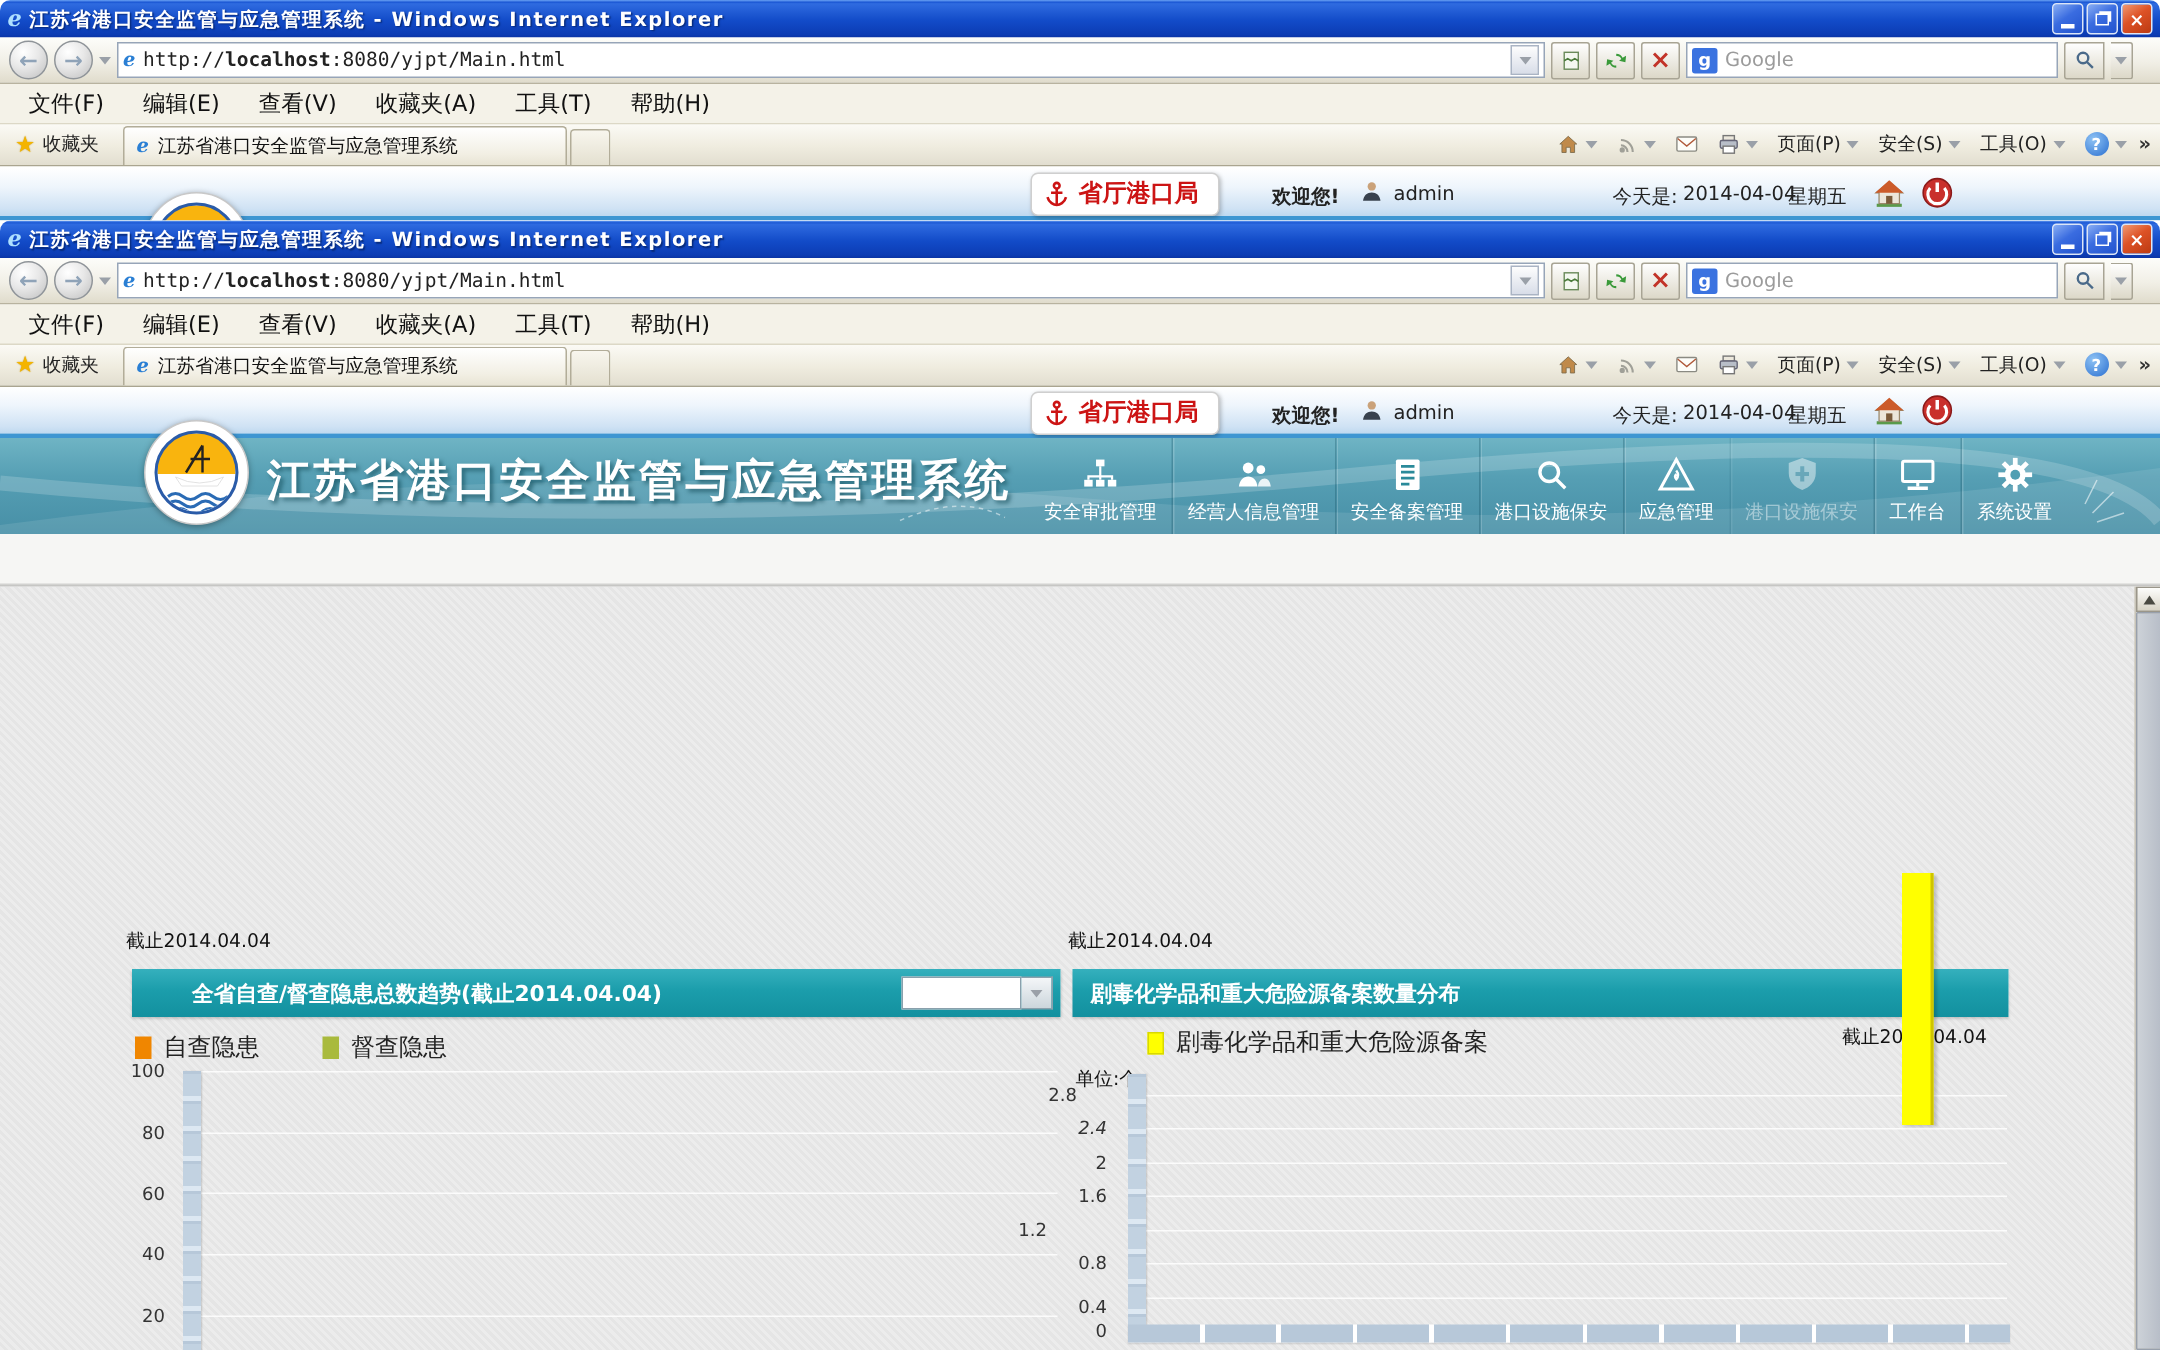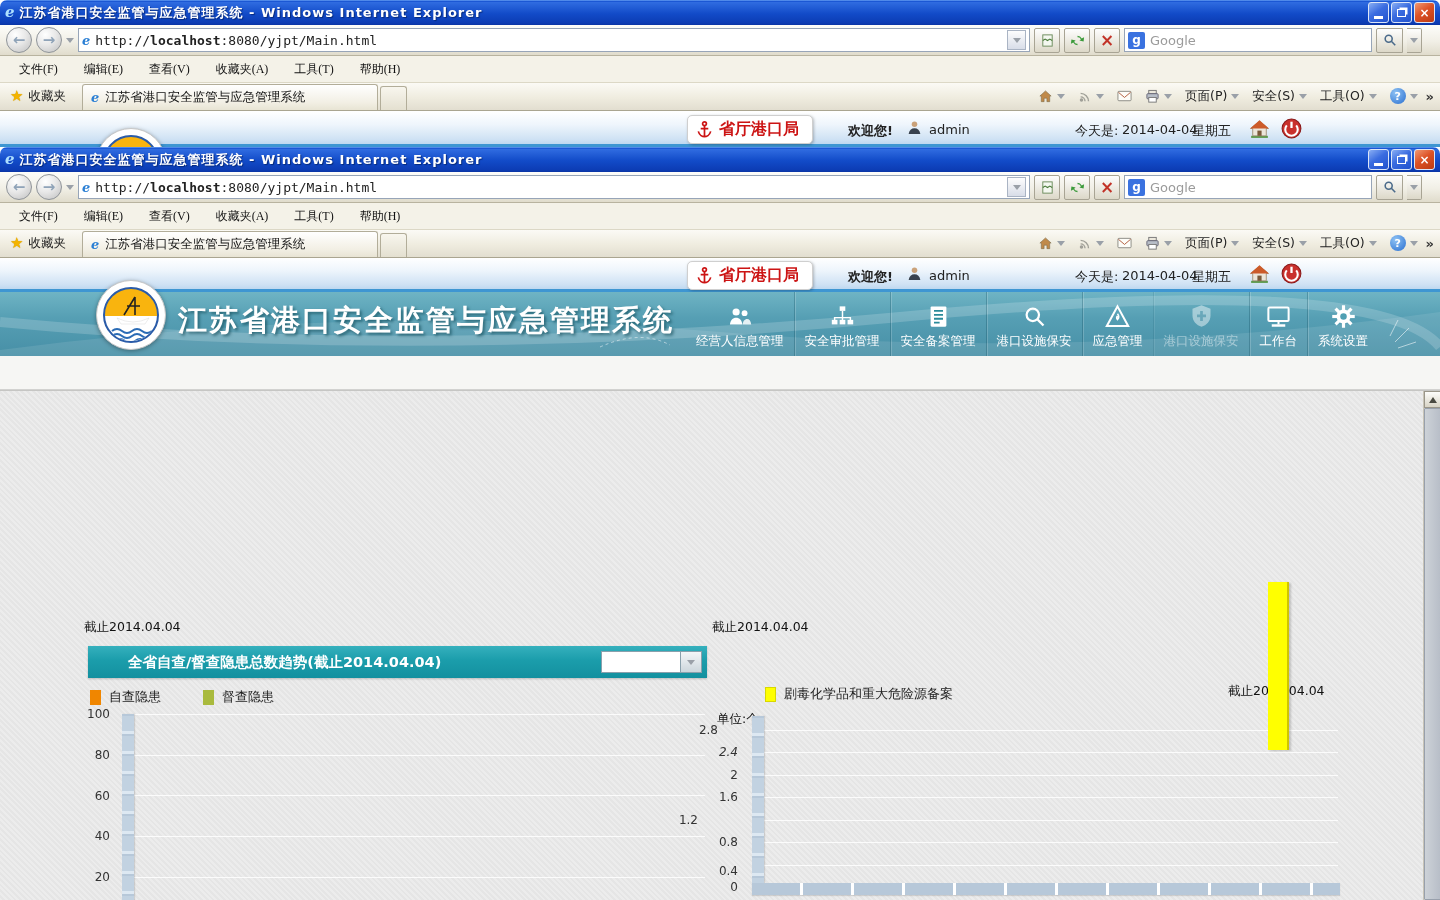--- a/index.html
+++ b/index.html
@@ -40,21 +40,21 @@
   .gsearch { width:248px; height:24px; background:#fff; border:1px solid #97a5b8; display:flex; align-items:center; gap:5px; padding:0 3px; }
   .gicon { width:17px; height:17px; border-radius:2px; background:#3a72e0; color:#fff; font-weight:bold; font-size:12px;
     display:flex; align-items:center; justify-content:center; }
   .gtext { color:#9b9b9b; font-size:13px; }
   .search-btn { width:27px; height:25px; border:1px solid #a8a494; border-radius:2px 0 0 2px;
     background:linear-gradient(180deg,#fefefe,#dcd8c8); display:flex; align-items:center; justify-content:center; }
   .search-caret-btn { width:15px; height:25px; border:1px solid #a8a494; border-left:none; border-radius:0 2px 2px 0;
     background:linear-gradient(180deg,#fefefe,#dcd8c8); display:flex; align-items:center; justify-content:center; }
 
   .menu-row { height:27px; background:#f4f2e8; border-bottom:1px solid #dcd8c6; display:flex; align-items:center; padding-left:6px; }
-  .menu-item { font-size:12px; color:#111; padding:4px 13px;font-family:Liberation Serif, serif; }
+  .menu-item { font-size:15px; color:#111; padding:4px 13px; }
 
   .fav-row { height:28px; background:linear-gradient(180deg,#fbfaf5 0%,#efecdf 55%,#e2ded0 100%);
     border-bottom:1px solid #aaa590; display:flex; align-items:flex-end; }
   .fav-btn { display:flex; align-items:center; gap:5px; font-size:12.5px; color:#222; padding:0 10px; height:28px; }
   .star { color:#f4b400; font-size:15px; text-shadow:0 0 1px #b88a00; }
   .tab { width:296px; height:26px; margin-left:6px; display:flex; align-items:center; gap:6px; padding:0 8px;
     background:linear-gradient(180deg,#ffffff 0%,#f2efe4 70%,#e8e4d4 100%);
     border:1px solid #b2ad99; border-bottom:none; border-radius:3px 3px 0 0; font-size:12.5px; color:#111; white-space:nowrap; overflow:hidden; }
   .tab-stub { width:27px; height:24px; margin-left:2px; background:linear-gradient(180deg,#f8f6ee,#e4e0d0);
     border:1px solid #b2ad99; border-bottom:none; border-radius:3px 3px 0 0; }
@@ -94,21 +94,21 @@
   
   .content { position:absolute; left:0; width:1440px; overflow:hidden;
     background:repeating-linear-gradient(45deg,#ececec 0 2px,#e5e5e5 2px 4px); }
   .asof { position:absolute; font-size:12.5px; color:#111; white-space:nowrap; }
   .chart-header { position:absolute; height:32px; background:linear-gradient(180deg,#35b0bd 0%,#1b9dab 45%,#13909f 100%);
     display:flex; align-items:center; padding:0 12px; color:#fff; font-weight:bold; font-size:14.5px; box-shadow:0 1px 2px rgba(0,0,0,.2); }
   .hdr-select { position:absolute; right:5px; top:5px; display:flex; }
   .sel-box { width:80px; height:22px; background:#fff; border:1px solid #8aa0ac; font-size:12px; color:#333; }
   .sel-btn { width:21px; height:22px; border:1px solid #8aa0ac; border-left:none;
     background:linear-gradient(180deg,#f4f6f8,#ccd6dc); display:flex; align-items:center; justify-content:center; }
-  .legend-row { position:absolute; display:flex; align-items:center; gap:8px; font-size:13px; color:#222; white-space:nowrap; }
+  .legend-row { position:absolute; display:flex; align-items:center; gap:8px; font-size:16px; color:#222; white-space:nowrap; }
   .swatch { width:11px; height:15px; display:inline-block; }
   .sw-orange { background:#f08600; }
   .sw-olive { background:#a9ba3d; }
   .sw-yellow { background:#ffff00; border:1px solid #d8d800; }
   .ytick { position:absolute; width:52px; text-align:right; font-size:12px; color:#333; }
   .axis-band-v { position:absolute; width:12px;
     background:repeating-linear-gradient(180deg,#b7c8d9 0 2px,#c2d2e1 2px 17px,#dde8f2 17px 20px);
     box-shadow:1px 0 1px rgba(0,0,0,.12); }
   .axis-band-h { position:absolute; height:12px;
     background:repeating-linear-gradient(90deg,#b7c8d9 0 48px,#ffffff 48px 51px);
@@ -444,36 +444,36 @@
           <path d="M0 30 Q 420 70 900 25 T 1440 55" fill="none" stroke="rgba(255,255,255,0.18)" stroke-width="10"></path>
           <path d="M600 55 q 40 -18 70 -2" fill="none" stroke="rgba(255,255,255,0.5)" stroke-width="1" stroke-dasharray="3 3"></path>
           <g stroke="rgba(255,255,255,0.55)" stroke-width="1">
               <path d="M1395 50 l14 -14M1398 56 l18 -6M1390 44 l8 -16"></path>
             </g>
         </svg>
         <span class="banner-title">江苏省港口安全监管与应急管理系统</span>
         <div class="main-nav">
           <div class="nav-item">
             <svg class="nav-ic" viewBox="0 0 24 24" fill="#fff">
-                <circle cx="9" cy="8" r="3.2"></circle>
-                <path d="M3.5 19c.3-3.6 2.6-6 5.5-6s5.2 2.4 5.5 6z"></path>
-                <circle cx="16.5" cy="9" r="2.6"></circle>
-                <path d="M14.8 19c.2-2.8 1.8-4.8 4-4.8 1.8 0 3.2 1.6 3.6 4.8z" opacity=".85"></path>
-              </svg>
-            <span>经营人信息管理</span>
-          </div>
-          <div class="nav-item">
-            <svg class="nav-ic" viewBox="0 0 24 24" fill="#fff">
                 <rect x="9.5" y="3" width="5" height="4"></rect>
                 <rect x="2.5" y="15" width="5" height="4"></rect>
                 <rect x="9.5" y="15" width="5" height="4"></rect>
                 <rect x="16.5" y="15" width="5" height="4"></rect>
                 <path d="M12 7v4M5 15v-2h14v2M12 11v4" stroke="#fff" stroke-width="1.3" fill="none"></path>
               </svg>
             <span>安全审批管理</span>
+          </div>
+          <div class="nav-item">
+            <svg class="nav-ic" viewBox="0 0 24 24" fill="#fff">
+                <circle cx="9" cy="8" r="3.2"></circle>
+                <path d="M3.5 19c.3-3.6 2.6-6 5.5-6s5.2 2.4 5.5 6z"></path>
+                <circle cx="16.5" cy="9" r="2.6"></circle>
+                <path d="M14.8 19c.2-2.8 1.8-4.8 4-4.8 1.8 0 3.2 1.6 3.6 4.8z" opacity=".85"></path>
+              </svg>
+            <span>经营人信息管理</span>
           </div>
           <div class="nav-item">
             <svg class="nav-ic" viewBox="0 0 24 24">
                 <rect x="5" y="3" width="14" height="18" rx="1" fill="#fff"></rect>
                 <g stroke="#2a8a9a" stroke-width="1.6">
                   <path d="M8 7h8M8 10.5h8M8 14h8M8 17.5h5"></path>
                 </g>
               </svg>
             <span>安全备案管理</span>
           </div>
@@ -565,20 +565,23 @@
         <span class="ytick" style="left:58px; top:438px;">40</span>
         <span class="ytick" style="left:58px; top:479px;">20</span>
         <div class="gridline" style="left:134px; top:323px; width:571px;"></div>
         <div class="gridline" style="left:134px; top:364px; width:571px;"></div>
         <div class="gridline" style="left:134px; top:404px; width:571px;"></div>
         <div class="gridline" style="left:134px; top:445px; width:571px;"></div>
         <div class="gridline" style="left:134px; top:486px; width:571px;"></div>
         <div class="axis-band-v" style="left:122px; top:323px; height:187px;"></div>
 
         <span class="asof" style="left:712px; top:228px;">截止2014.04.04</span>
+        <div class="chart-header" style="left:715px; top:255px; width:624px;">
+          <span>剧毒化学品和重大危险源备案数量分布</span>
+        </div>
         <span class="asof" style="left:717px; top:292px;margin-top:28px;">单位:个</span>
         <div class="legend-row" style="left:765px; top:294px;">
           <span class="swatch sw-yellow"></span>
           <span>剧毒化学品和重大危险源备案</span>
         </div>
         <span class="asof" style="left:1228px; top:292px;">截止2014.04.04</span>
         <span class="ytick" style="left:668px; width:50px; top:332px;">2.8</span>
         <span class="ytick" style="left:688px; width:50px; top:354px;font-style:italic;">2.4</span>
         <span class="ytick" style="left:688px; width:50px; top:377px;">2</span>
         <span class="ytick" style="left:688px; width:50px; top:399px;">1.6</span>

